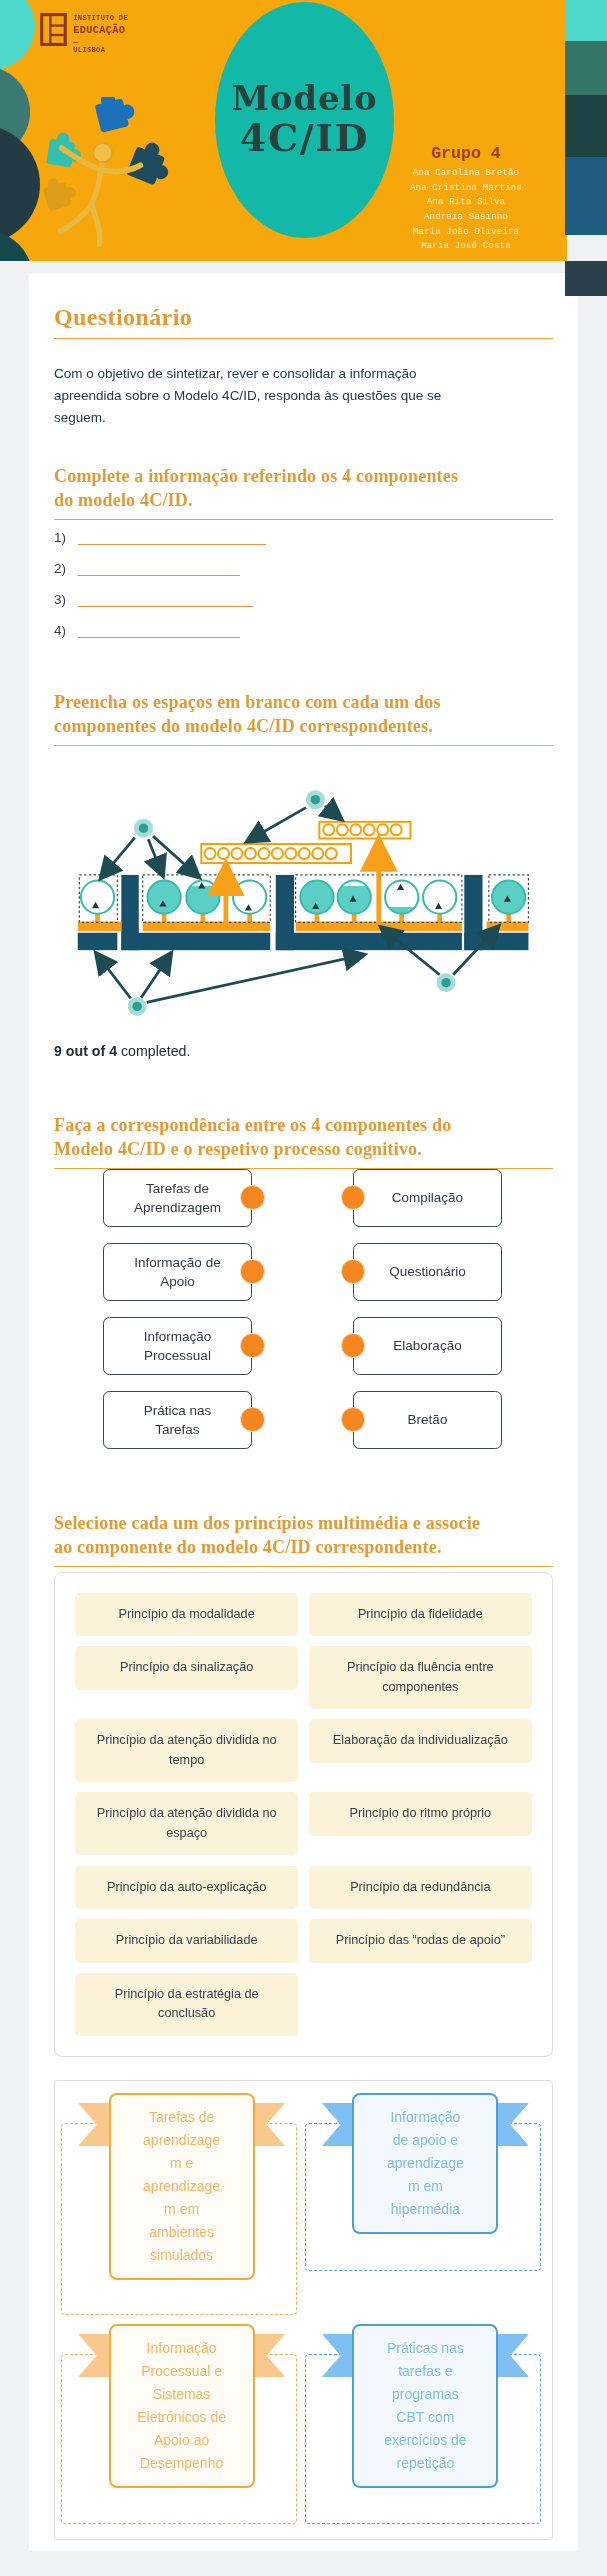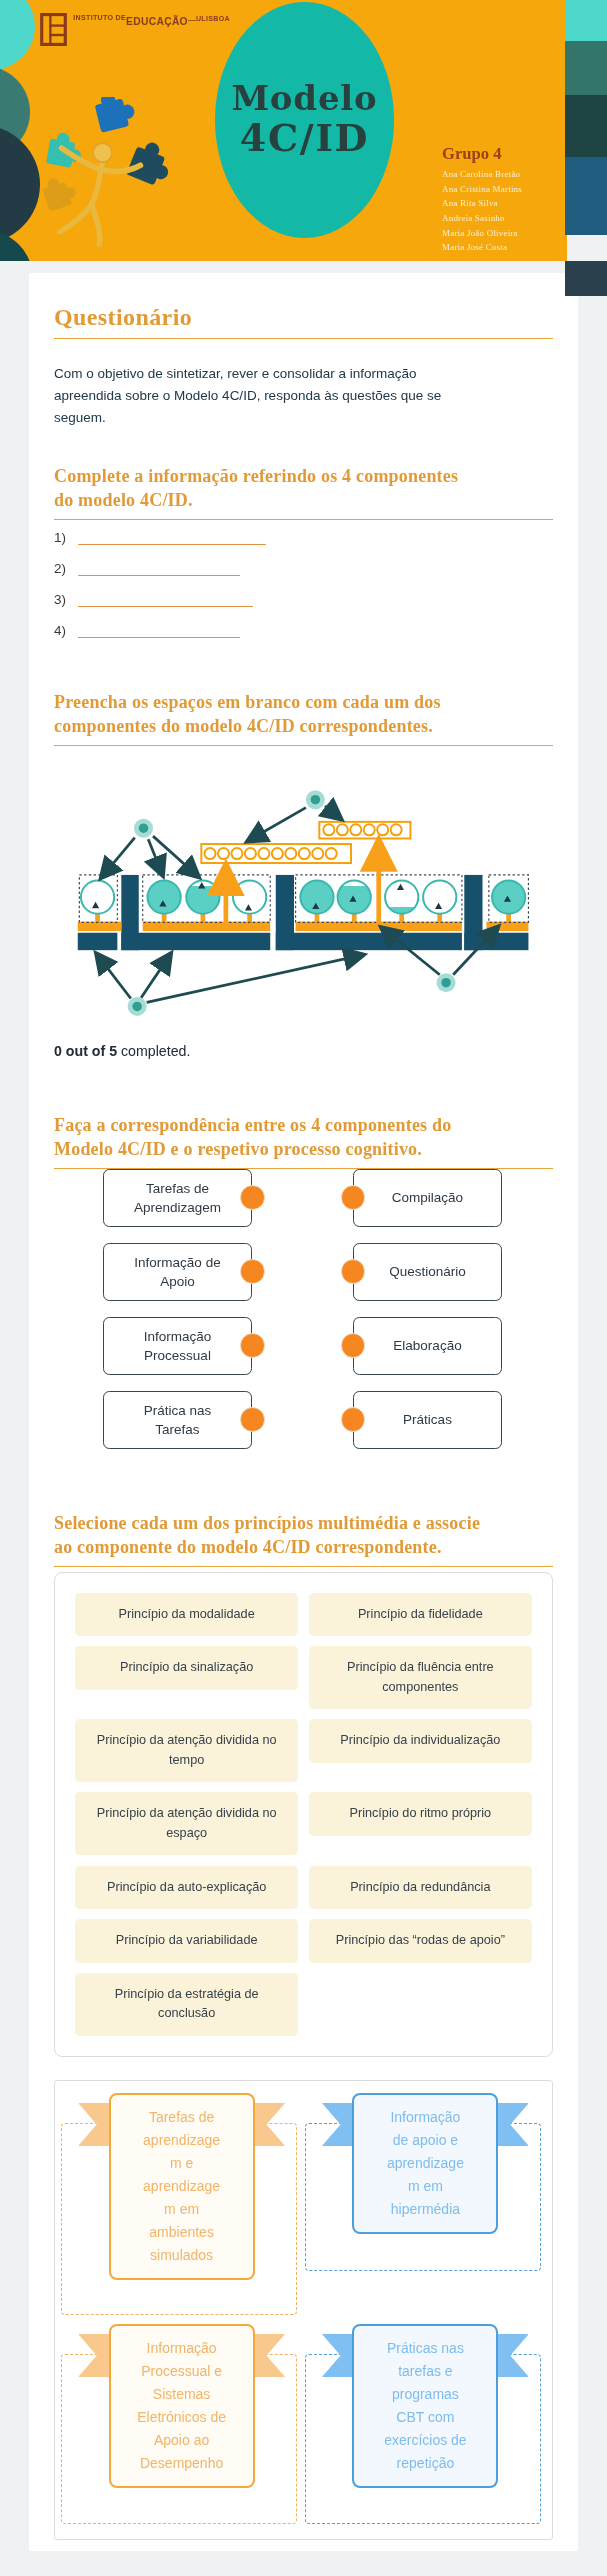--- a/index.html
+++ b/index.html
@@ -11,26 +11,26 @@
   .hcircle { position:absolute; border-radius:50%; }
   .hc1 { width:87px; height:87px; left:-52px; top:-17.4px; background:#4ED8CC; }
   .hc2 { width:92px; height:92px; left:-62px; top:66px; background:#3A7A72; }
   .hc3 { width:119px; height:119px; left:-79px; top:125px; background:#233B44; }
   .hc4 { width:98px; height:98px; left:-65px; top:230px; background:#15494E; }
   .title-ellipse { position:absolute; left:215px; top:1.6px; width:179px; height:236px; background:#14b8a6; border-radius:50%;
       display:flex; flex-direction:column; align-items:center; justify-content:center; }
   .title-ellipse .t1 { font-family:"DejaVu Serif", serif; font-weight:700; font-size:34px; color:#27413E; letter-spacing:0.8px; line-height:1.05; }
   .title-ellipse .t2 { font-family:"DejaVu Serif", serif; font-weight:700; font-size:38px; color:#27413E; letter-spacing:1.6px; line-height:1.1; }
   .logo { position:absolute; left:40px; top:12.7px; display:flex; gap:6.3px; color:#8A3A1F; }
-  .logo-text { display:flex; flex-direction:row; justify-content:flex-start; padding-top:1.6px; }
+  .logo-text { display:flex; flex-direction:column; justify-content:flex-start; padding-top:1.6px;font-family:Liberation Mono, monospace; }
   .logo-l1 { font-size:7.1px; font-weight:700; letter-spacing:0.3px; }
   .logo-l2 { font-size:10.3px; font-weight:700; letter-spacing:0.3px; margin-top:1.6px; }
   .logo-dash { font-size:8px; font-weight:700; margin-top:0.8px; }
   .logo-l4 { font-size:7.1px; font-weight:700; letter-spacing:0.3px; margin-top:0.8px; }
-  .names { position:absolute; right:45px; top:144px; text-align:left; font-family:Liberation Serif, serif; }
+  .names { position:absolute; right:45px; top:144px; text-align:center; font-family:Liberation Mono, monospace; }
   .group-label { font-size:16.6px; font-weight:700; color:#9A401B; margin-bottom:3.2px; }
   .member { display:block; font-size:9px; line-height:14.6px; color:#FBF0D4; letter-spacing:0.2px; }
   .rcol { position:absolute; left:565px; width:43px; }
   .rb1 { top:0; height:41px; background:#4ED8CC; }
   .rb2 { top:41px; height:54px; background:#337569; }
   .rb3 { top:95px; height:62px; background:#1D4343; }
   .rb4 { top:157px; height:78px; background:#1F5C7D; }
   .rb5 { top:261px; height:35px; background:#2A404C; z-index:5; }
   .juggler { position:absolute; left:33px; top:97px; }
 
@@ -329,21 +329,21 @@
           <line x1="342" y1="20" x2="362" y2="36" marker-end="url(#ad)"></line>
           <line x1="97" y1="263" x2="54" y2="207" marker-end="url(#ad)"></line>
           <line x1="110" y1="262" x2="147" y2="207" marker-end="url(#ad)"></line>
           <line x1="117" y1="268" x2="390" y2="208" marker-end="url(#ad)"></line>
           <line x1="487" y1="233" x2="414" y2="174" marker-end="url(#ad)"></line>
           <line x1="504" y1="233" x2="560" y2="173" marker-end="url(#ad)"></line>
         </g>
       </svg>
     </div>
     <div class="progress">
-      <b>0 out of 5</b><span> completed.</span>
+      <b>9 out of 4</b><span> completed.</span>
     </div>
 
     <div class="hwrap h2wrap mt-s4">
       <div class="hand h2">Faça a correspondência entre os 4 componentes do
 Modelo 4C/ID e o respetivo processo cognitivo.</div>
     </div>
     <div class="match-grid">
       <div class="match-row">
         <div class="match-box match-left">
           <span class="lbl">Tarefas de
@@ -378,36 +378,36 @@
         </div>
       </div>
       <div class="match-row">
         <div class="match-box match-left">
           <span class="lbl">Prática nas
 Tarefas</span>
           <span class="dot dot-r"></span>
         </div>
         <div class="match-box match-right">
           <span class="dot dot-l"></span>
-          <span class="lbl">Práticas</span>
+          <span class="lbl">Bretão</span>
         </div>
       </div>
     </div>
 
     <div class="hwrap h2wrap mt-s5">
       <div class="hand h2">Selecione cada um dos princípios multimédia e associe
 ao componente do modelo 4C/ID correspondente.</div>
     </div>
     <div class="pcard">
       <div class="pill">Princípio da modalidade</div>
       <div class="pill">Princípio da fidelidade</div>
       <div class="pill">Princípio da sinalização</div>
       <div class="pill">Princípio da fluência entre componentes</div>
       <div class="pill">Princípio da atenção dividida no tempo</div>
-      <div class="pill">Princípio da individualização</div>
+      <div class="pill">Elaboração da individualização</div>
       <div class="pill">Princípio da atenção dividida no espaço</div>
       <div class="pill">Princípio do ritmo próprio</div>
       <div class="pill">Princípio da auto-explicação</div>
       <div class="pill">Princípio da redundância</div>
       <div class="pill">Princípio da variabilidade</div>
       <div class="pill">Princípio das “rodas de apoio”</div>
       <div class="pill">Princípio da estratégia de conclusão</div>
     </div>
 
     <div class="bcard">

